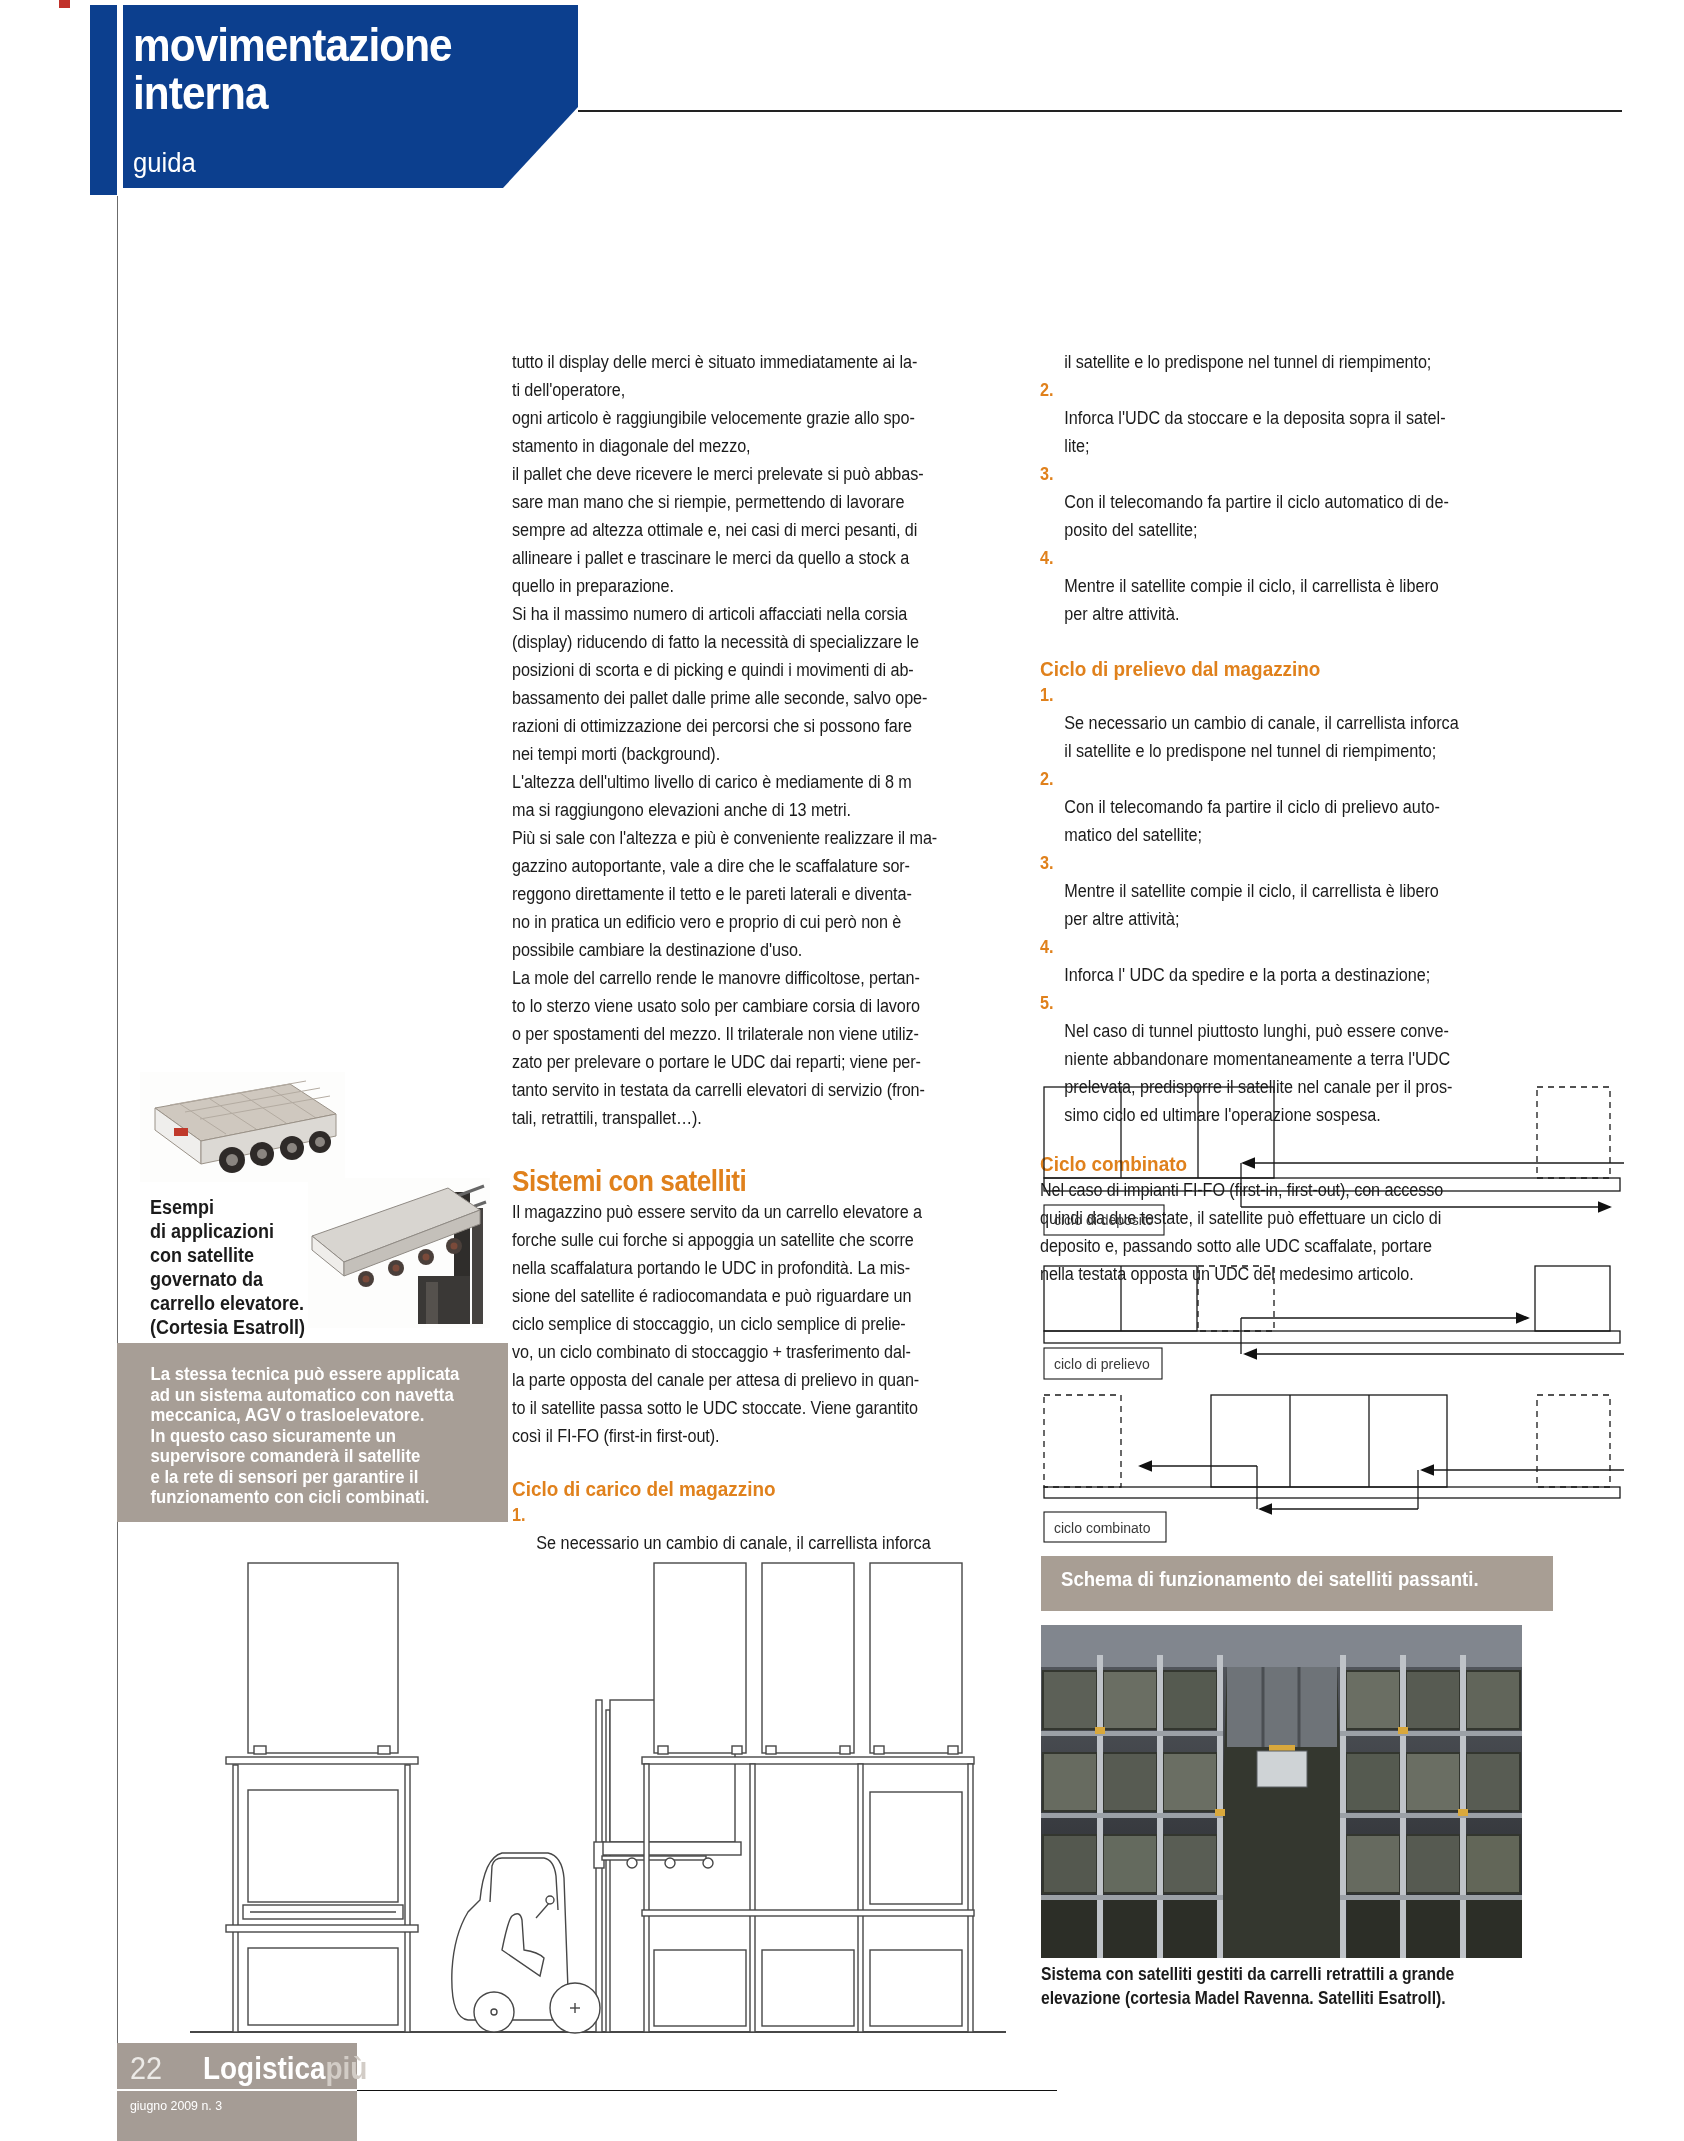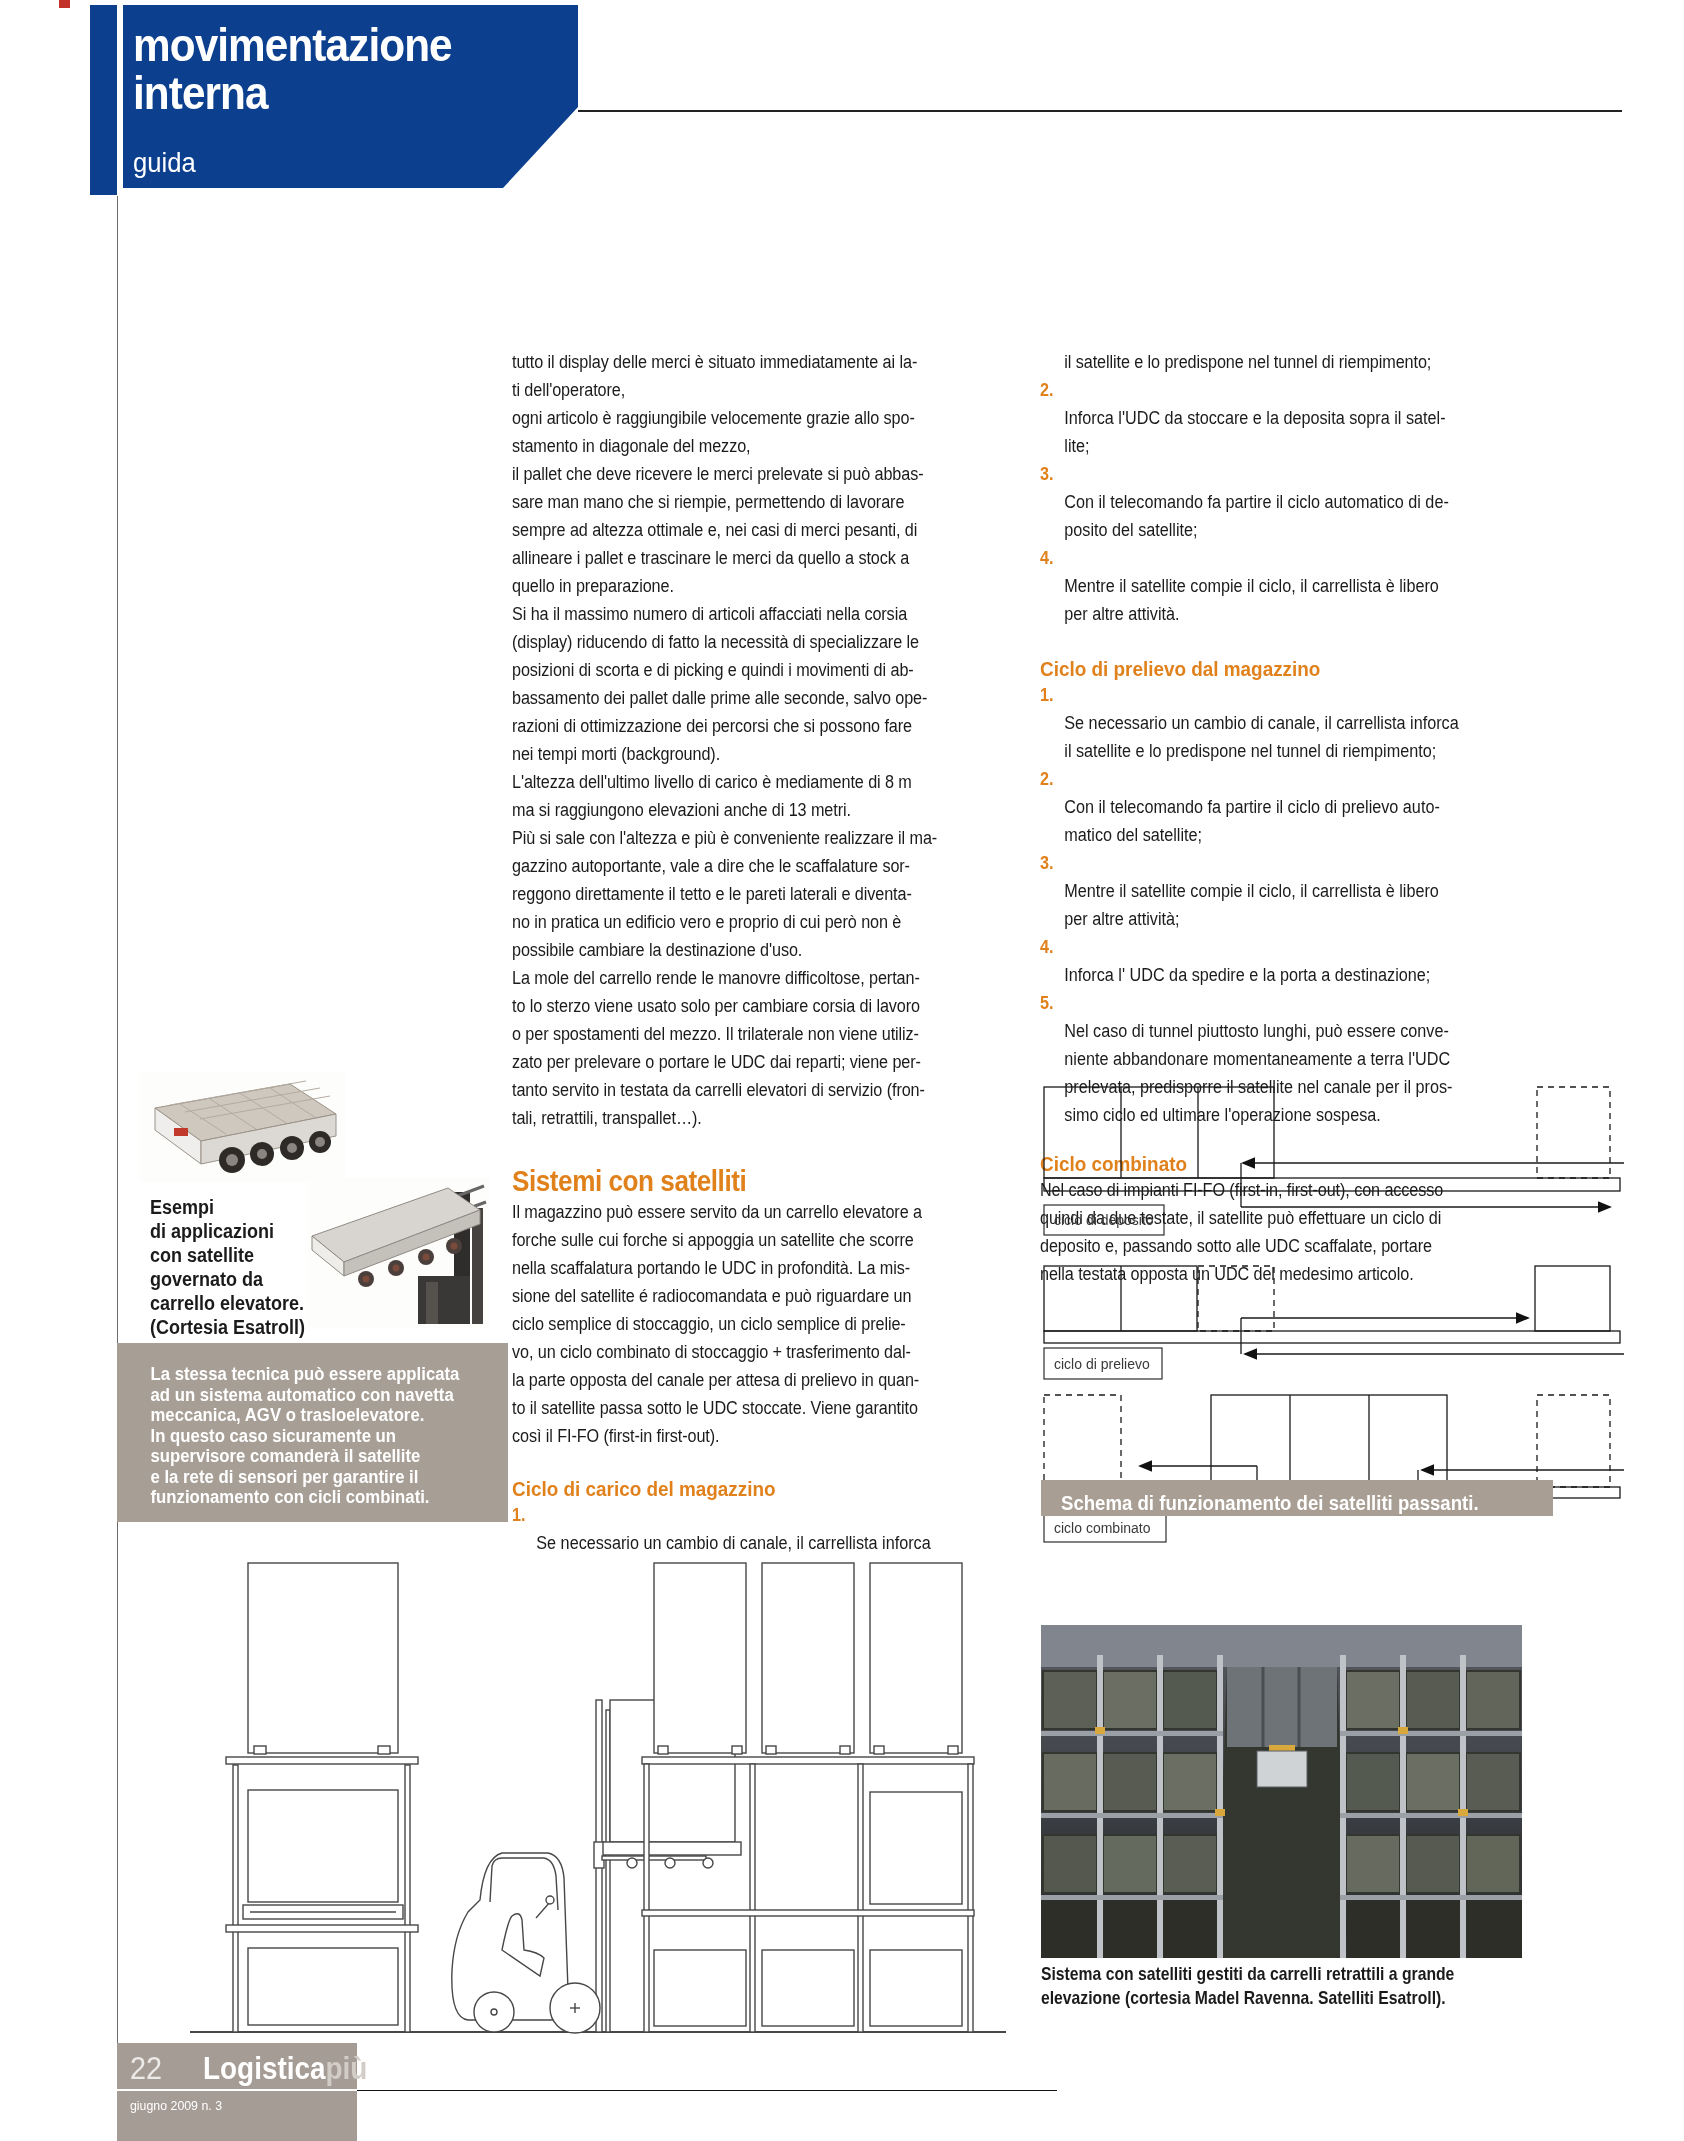--- a/index.html
+++ b/index.html
@@ -189,21 +189,21 @@
       <line x1="378" y1="424" x2="220" y2="424" marker-end="url(#ah)"></line>
       <line x1="217" y1="424" x2="217" y2="381"></line>
       <line x1="217" y1="381" x2="100" y2="381" marker-end="url(#ah)"></line>
       <rect x="4" y="427" width="122" height="30" stroke-width="1.1"></rect>
     </g>
     <text class="dlbl" x="14" y="140">ciclo di deposito</text>
     <text class="dlbl" x="14" y="284">ciclo di  prelievo</text>
     <text class="dlbl" x="14" y="448">ciclo combinato</text>
   </svg>
 
-  <div class="capbar" style="left:1041px;top:1480px;width:492px;height:36px;">
+  <div class="capbar" style="left:1041px;top:1556px;width:492px;height:55px;">
     <span>Schema di funzionamento dei satelliti passanti.</span>
   </div>
 
   <svg class="abs" style="left:1041px;top:1625px;" width="481" height="333" viewBox="0 0 481 333">
     <defs>
       <linearGradient id="pg" x1="0" y1="0" x2="0" y2="1">
         <stop offset="0" stop-color="#585c62"></stop>
           <stop offset="1" stop-color="#24262a"></stop>
       </linearGradient>
     </defs>

